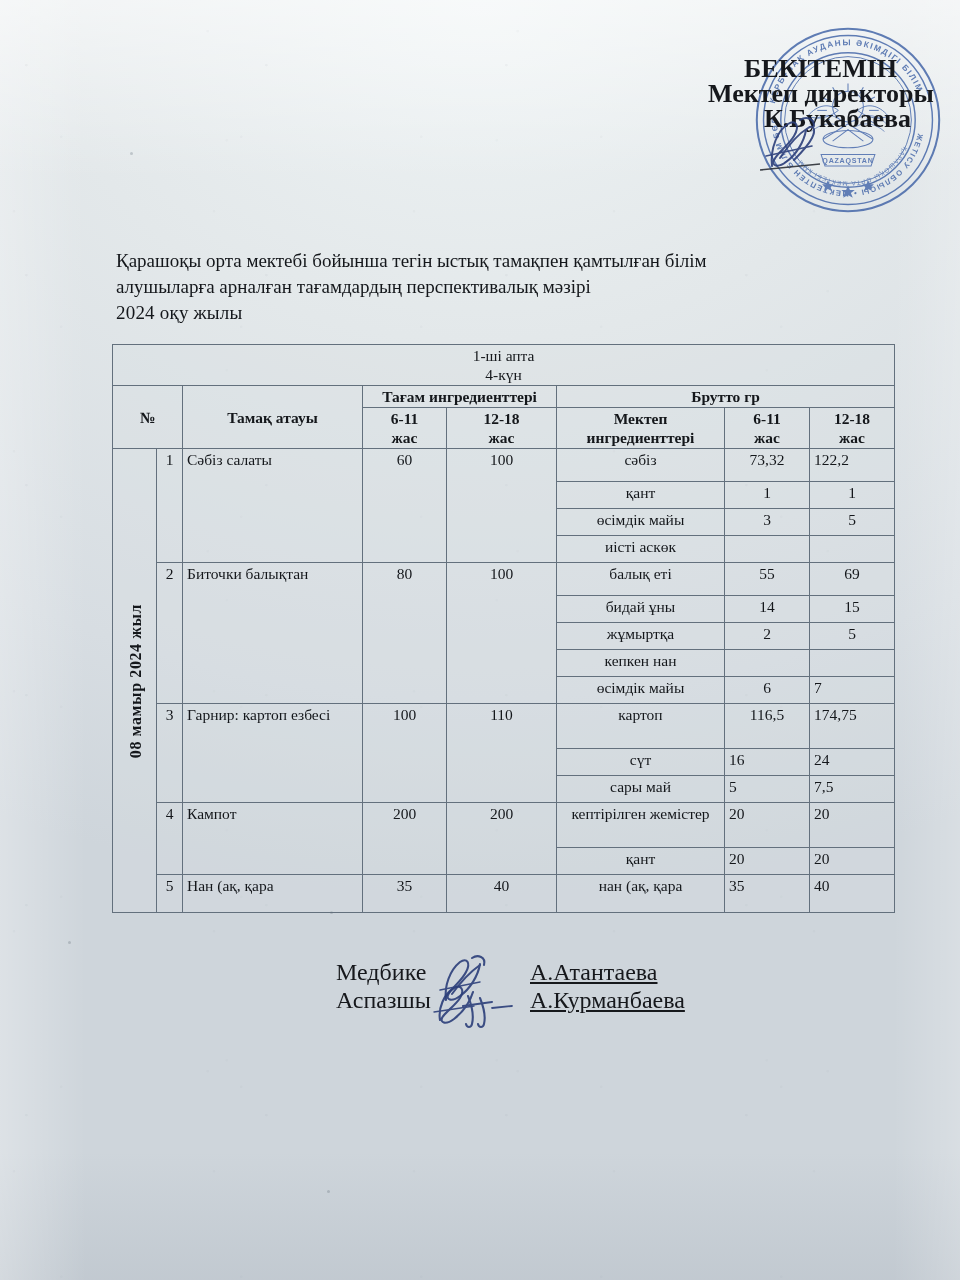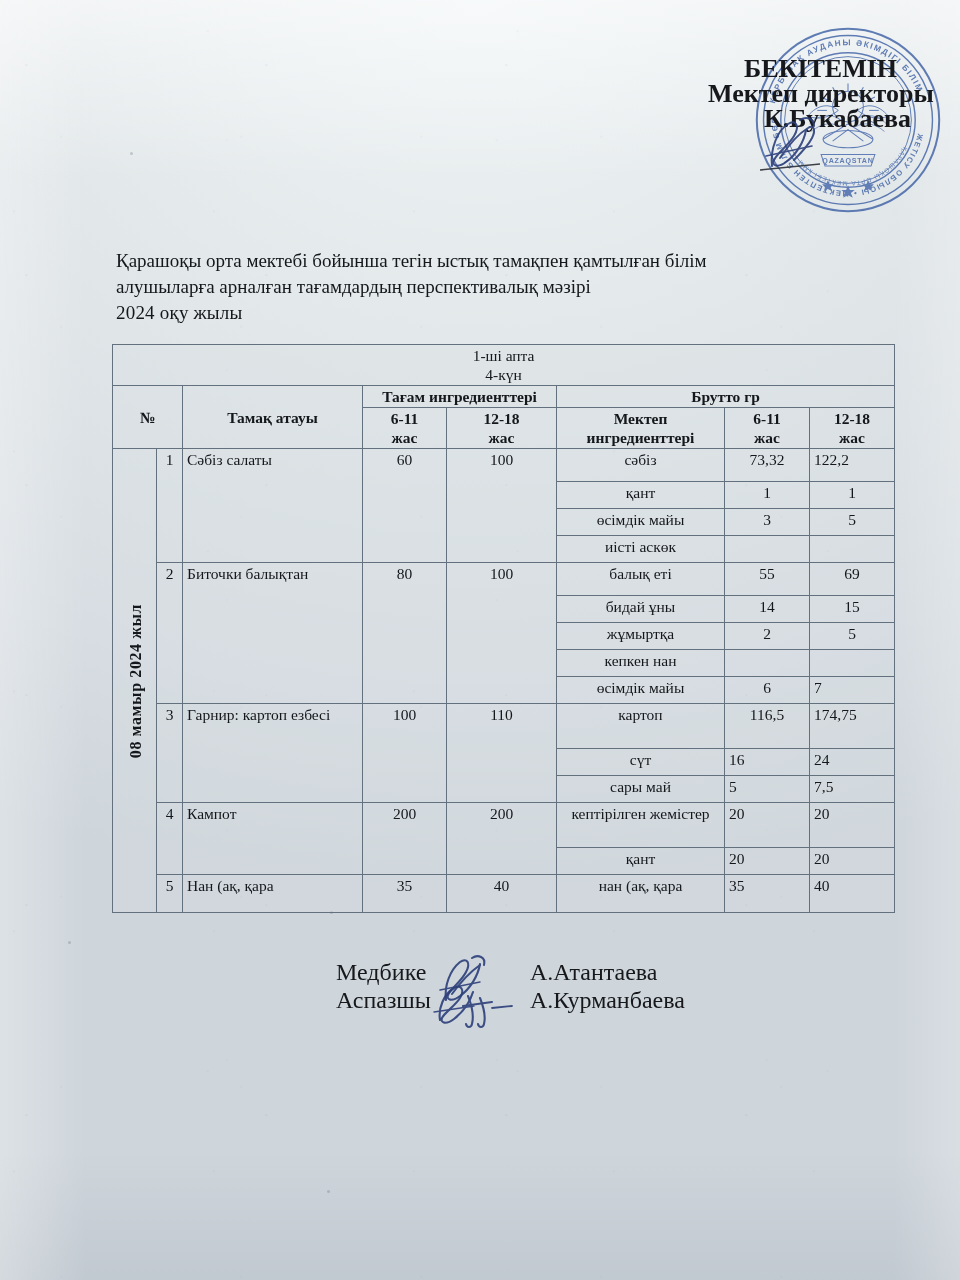--- a/index.html
+++ b/index.html
@@ -158,21 +158,21 @@
   }
   #footer .frow {
     display: flex;
     align-items: baseline;
     font-size: 24px;
     line-height: 28px;
     color: #16181c;
   }
   #footer .role  { width: 118px; }
   #footer .sigsp { width: 76px; }
-  #footer .who   { white-space: nowrap; }
+  #footer .who   { white-space: nowrap; text-decoration: underline; }
 
   .sig-a {
     position: absolute;
     left: 434px; top: 952px;
     width: 70px; height: 52px;
     z-index: 6;
     opacity: .9;
   }
   .sig-b {
     position: absolute;

